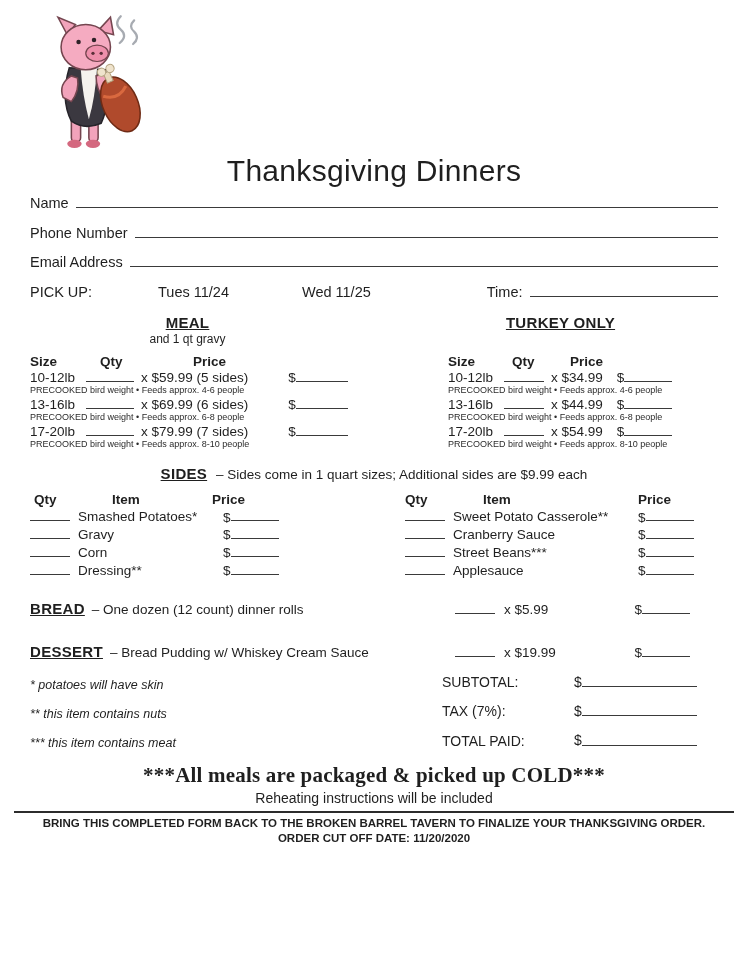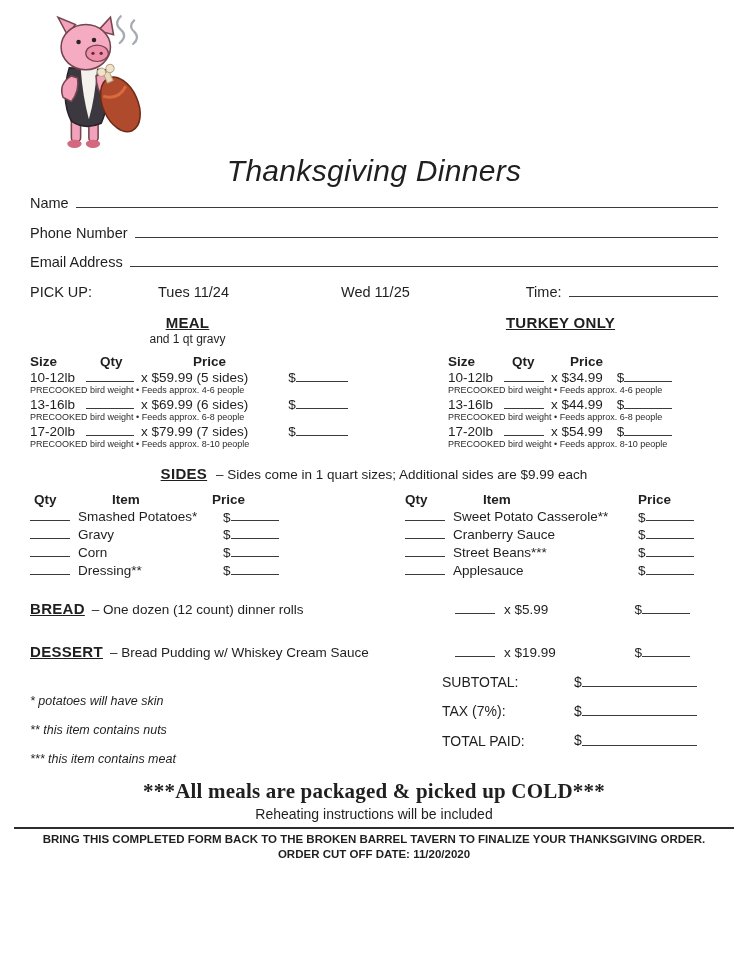--- a/index.html
+++ b/index.html
@@ -12,28 +12,28 @@
   .blank { display:inline-block; border-bottom:1.2px solid #3a3a3a; height:.95em; }
   .w40{width:40px} .w48{width:48px} .w52{width:52px} .w115{width:115px}
   .flex-line { flex:1; border-bottom:1.2px solid #3a3a3a; height:.95em; }
 
   
   .top { display:flex; padding-top:8px; }
   .logo { width:160px; flex:none; }
   .biz { flex:1; text-align:center; padding:28px 20px 0 30px; }
   .biz-name { font-size:17.5px; margin-bottom:5px; }
   .biz-line { font-size:14.5px; line-height:21px; }
-  .title { font-size:30px; font-weight:400; text-align:center; margin:0 0 6px; letter-spacing:.3px;font-style:italic; }
+  .title { font-size:30px; font-weight:400; text-align:center; margin:0 0 6px; letter-spacing:.3px; }
 
   
   .frow { display:flex; align-items:baseline; margin-top:13px; font-size:14.5px; }
   .frow.first { margin-top:6px; }
   .flabel { margin-right:7px; white-space:pre; }
   .pickup .opt1 { margin-left:66px; }
-  .pickup .opt2 { margin-left:112px; }
+  .pickup .opt2 { margin-left:73px; }
   .pickup .time { margin-left:116px; margin-right:7px; }
 
   
   .cols { display:flex; margin-top:14px; }
   .col-left { width:385px; flex:none; }
   .col-right { flex:1; padding-left:33px; }
   .head-wrap { text-align:center; }
   .col-left .head-wrap { width:315px; }
   .col-right .head-wrap { width:225px; }
   .sec-title { font-weight:bold; font-size:15px; text-decoration:underline; letter-spacing:.3px; }
@@ -66,21 +66,21 @@
   .order-line.dessert { margin-top:26px; }
   .ol-title { font-weight:bold; font-size:15px; text-decoration:underline; letter-spacing:.3px; }
   .ol-desc { margin-left:7px; }
   .ol-right { display:flex; align-items:baseline; width:235px; margin-left:auto; margin-right:28px; flex:none; }
   .ol-unit { margin-left:9px; }
   .ol-cur { margin-left:auto; }
 
   
   .bottom { display:flex; margin-top:14px; }
   .fnotes { flex:1; font-size:12.5px; font-style:italic; }
-  .fnote { margin-top:20px; }
+  .fnote { margin-top:4px; }
   .fnote + .fnote { margin-top:15px; }
   .totals { width:272px; flex:none; margin-right:4px; font-size:14px; }
   .trow { display:flex; align-items:baseline; }
   .trow + .trow { margin-top:13px; }
   .t-label { width:132px; flex:none; }
 
   
   .cold { margin-top:13px; text-align:center; font-family:"Liberation Serif", serif;
           font-weight:bold; font-size:21px; letter-spacing:.2px; }
   .reheat { text-align:center; font-size:14px; margin-top:2px; }

